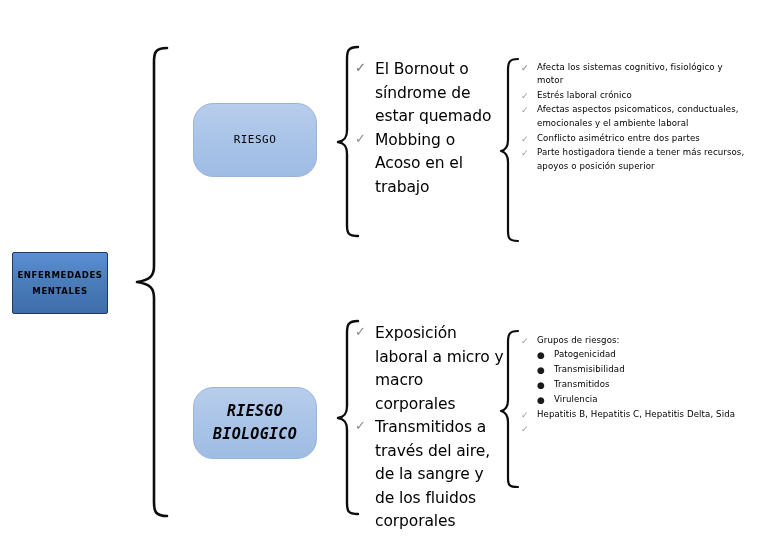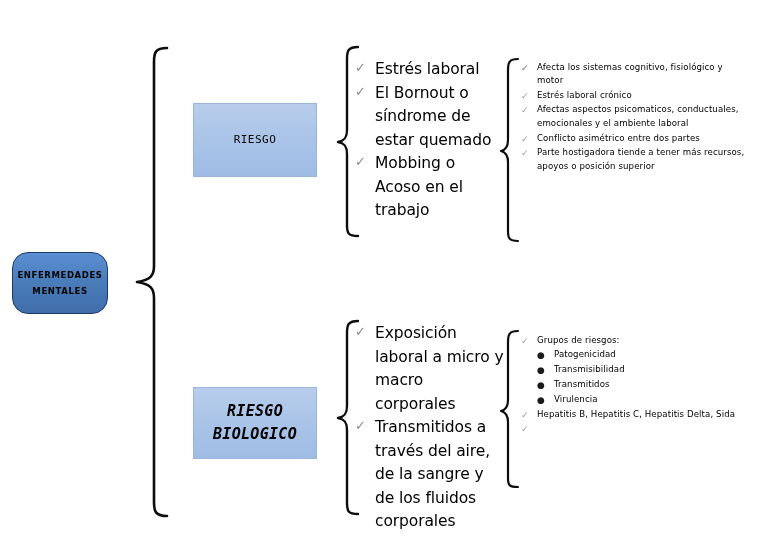--- a/index.html
+++ b/index.html
@@ -28,33 +28,33 @@
     align-items: center;
     justify-content: center;
     text-align: center;
   }
 
   .node-root {
     left: 12px;
     top: 252px;
     width: 96px;
     height: 62px;
-    border-radius: 16px;
+    border-radius: 2px;
     border: 1px solid #1f3864;
     background: linear-gradient(to bottom, #5b8fd4 0%, #4a7ebb 45%, #3f6daa 100%);
     color: #000000;
     font-family: "DejaVu Sans", sans-serif;
     font-size: 8.5px;
     font-weight: 700;
     letter-spacing: 0.6px;
     line-height: 1.9;
   }
 
   .node-branch {
-    border-radius: 0;
+    border-radius: 20px;
     border: 1px solid #9ab4da;
     background: linear-gradient(to bottom, #b8cdeb 0%, #a9c4e8 50%, #9fbce4 100%);
     color: #000000;
   }
 
   .node-psicosocial {
     left: 193px;
     top: 103px;
     width: 124px;
     height: 74px;
@@ -203,21 +203,20 @@
   <div class="brace" style="left:336px; top:44px;">
     <svg width="26" height="194" viewBox="0 0 26 194">
       <path d="M22 3 C 12 3, 11 7, 11 15 L 11 86 C 11 94, 8 97, 2 98 C 8 99, 11 102, 11 110 L 11 181 C 11 189, 12 192, 22 192" stroke-width="2.4"></path>
     </svg>
   </div>
 
   <div class="list list-mid list-psicosocial-items">
     <ul>
       <li>
         <span class="tick">✓</span>
-        <span>Estrés laboral</span>
       </li>
       <li>
         <span class="tick">✓</span>
         <span>El Bornout o síndrome de estar quemado</span>
       </li>
       <li>
         <span class="tick">✓</span>
         <span>Mobbing o Acoso en el trabajo</span>
       </li>
     </ul>

